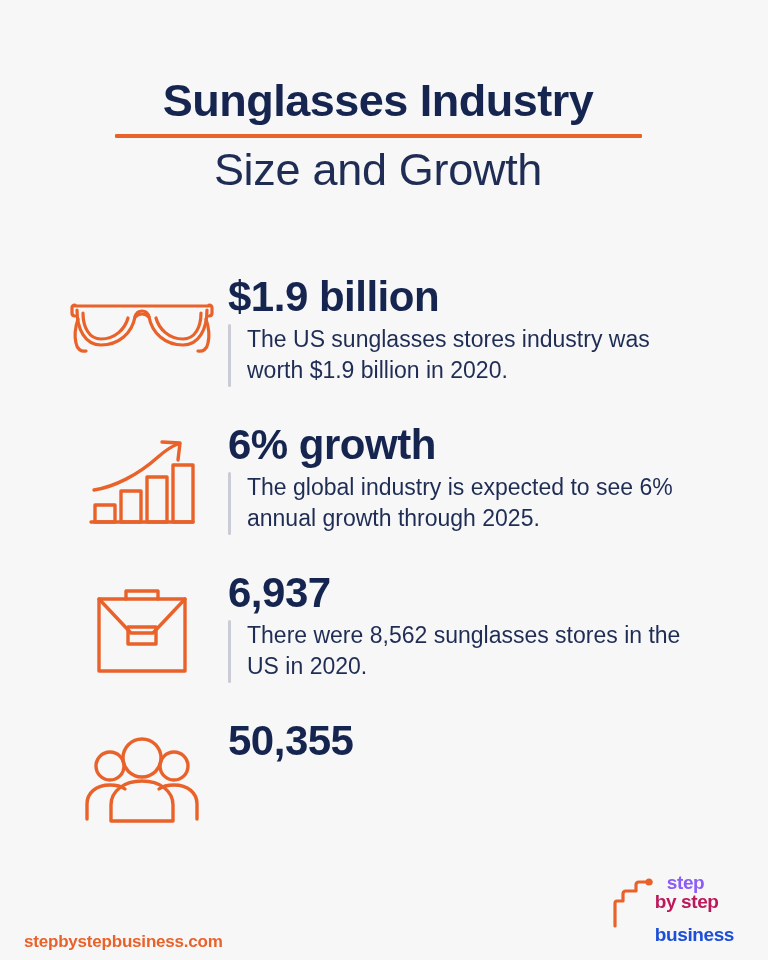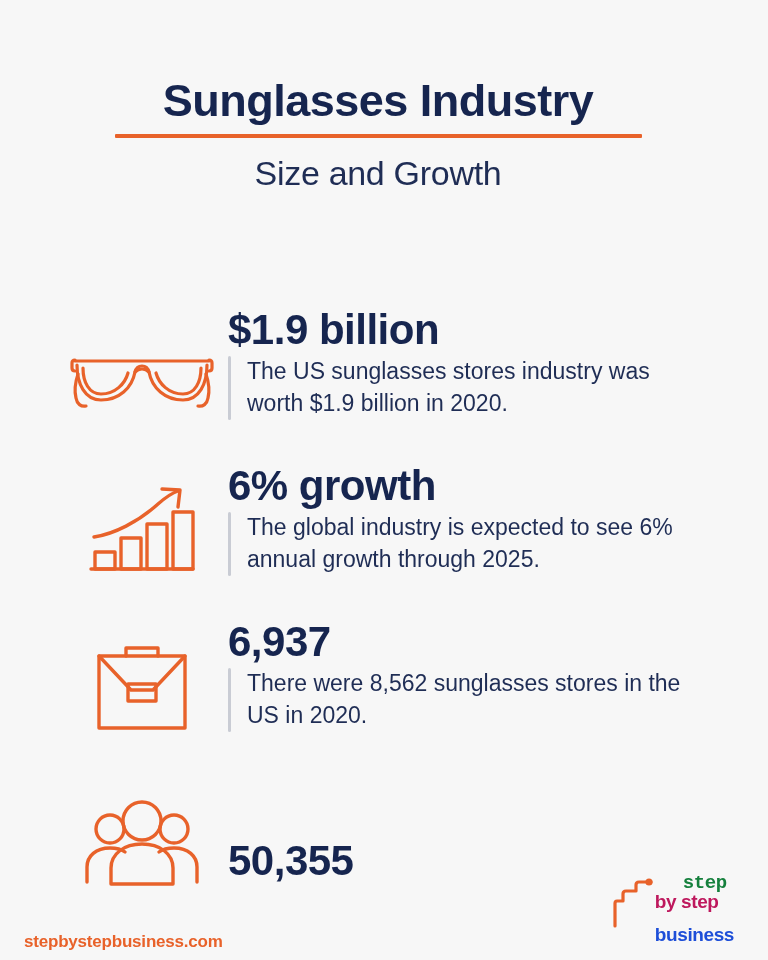--- a/index.html
+++ b/index.html
@@ -38,39 +38,38 @@
     padding-bottom: 4px;
   }
   .title-rule {
     width: 527px;
     height: 4px;
     background: #e8622a;
     margin: 6px auto 0 auto;
     border-radius: 1px;
   }
   .title-sub {
-    font-size: 34px;
+    font-size: 45px;
     font-weight: 300;
     color: #1f2d55;
     letter-spacing: -0.3px;
     line-height: 1.05;
-    margin-top: 18px;
+    margin-top: 8px;
   }
 
   
   .stats {
     margin-top: 80px;
     padding-left: 56px;
     padding-right: 30px;
   }
   .stat-row {
     display: flex;
-    align-items: flex-end;
+    align-items: flex-start;
     height: 148px;
-    margin-top: 8px;
   }
   .stat-icon {
     width: 172px;
     flex: 0 0 172px;
     display: flex;
     align-items: center;
     justify-content: center;
     padding-top: 16px;
     box-sizing: border-box;
   }
@@ -135,21 +134,21 @@
   }
   .logo-text {
     line-height: 0.95;
   }
   .logo-line {
     font-size: 19px;
     font-weight: bold;
     letter-spacing: -0.4px;
     white-space: nowrap;
   }
-  .logo-l1 { color: #15803d; margin-left: 28px; font-family: Liberation Mono, monospace; }
+  .logo-l1 { color: #8b5cf6; margin-left: 12px; }
   .logo-l2 { color: #be185d; margin-top: 1px; }
   .logo-l3 { color: #1d4ed8; margin-top: 15px; }
 </style>
 </head>
 <body>
 
 <div class="page">
 
   <div class="header">
     <div class="title-main">Sunglasses Industry</div>

